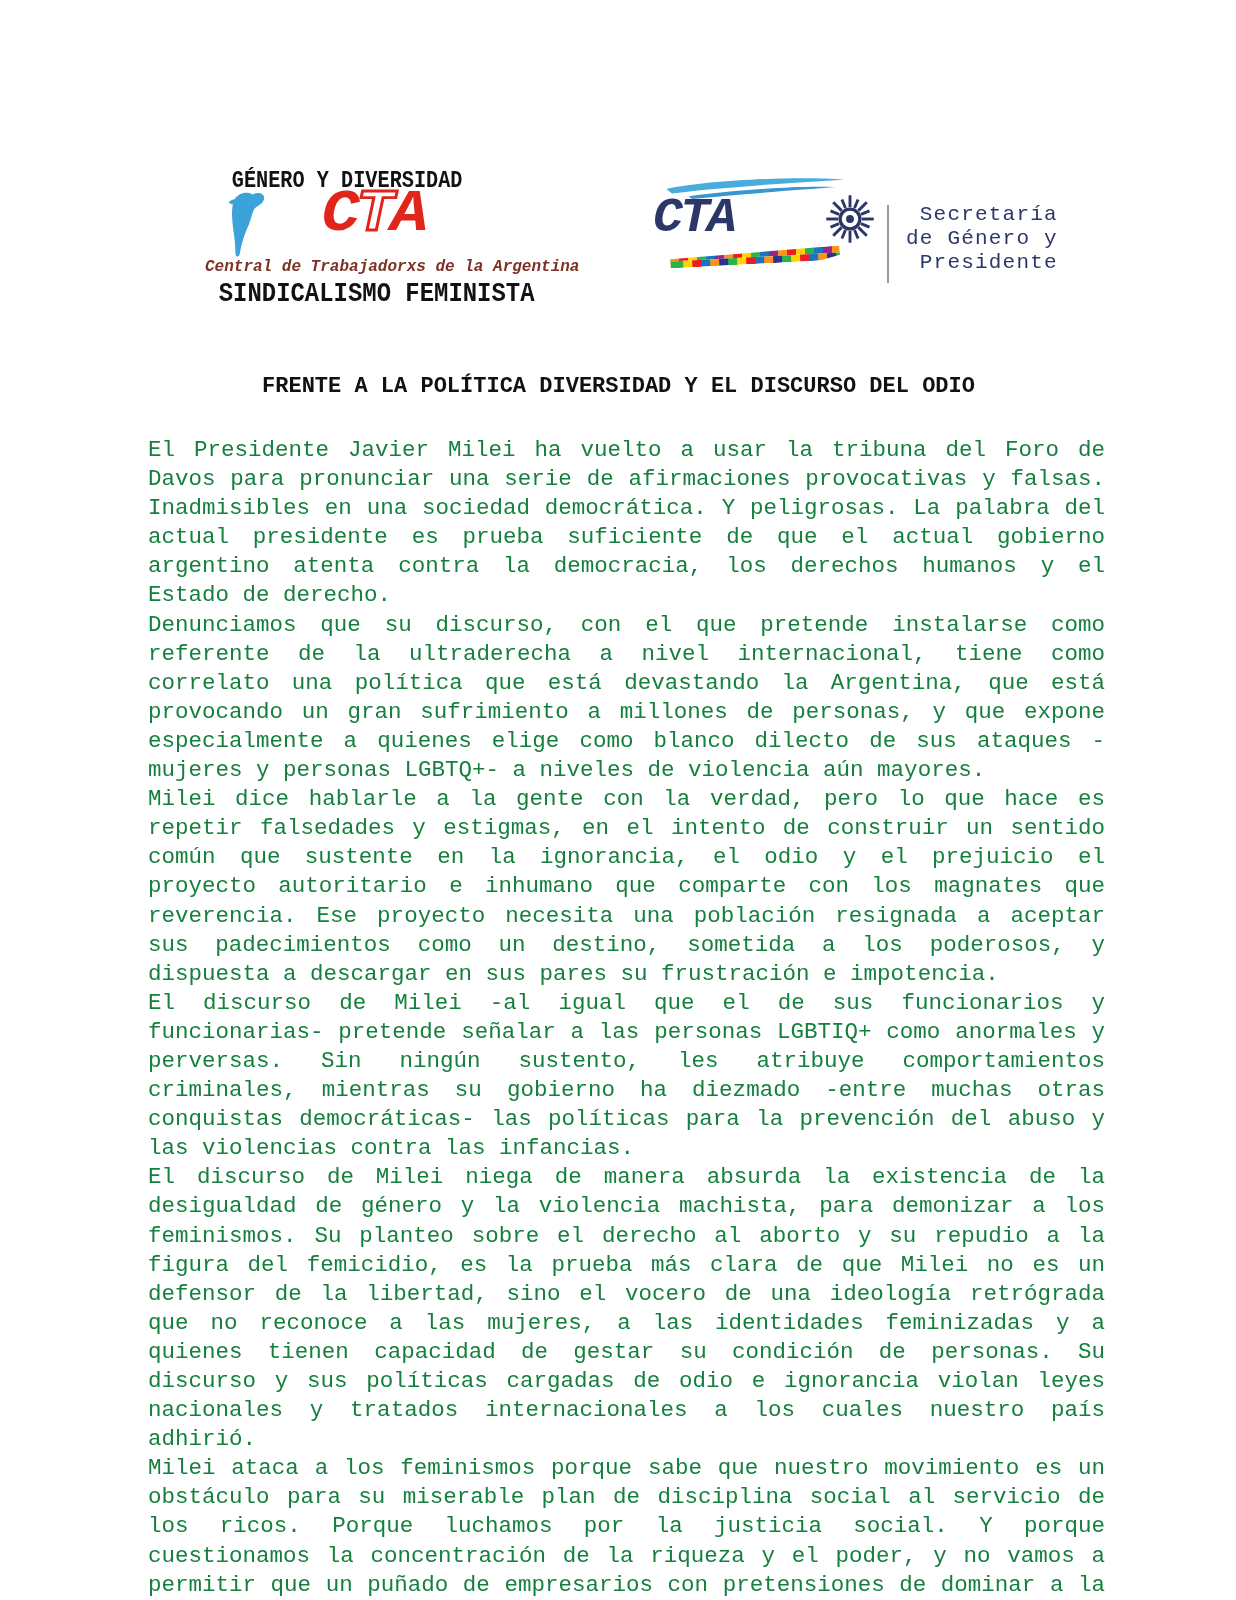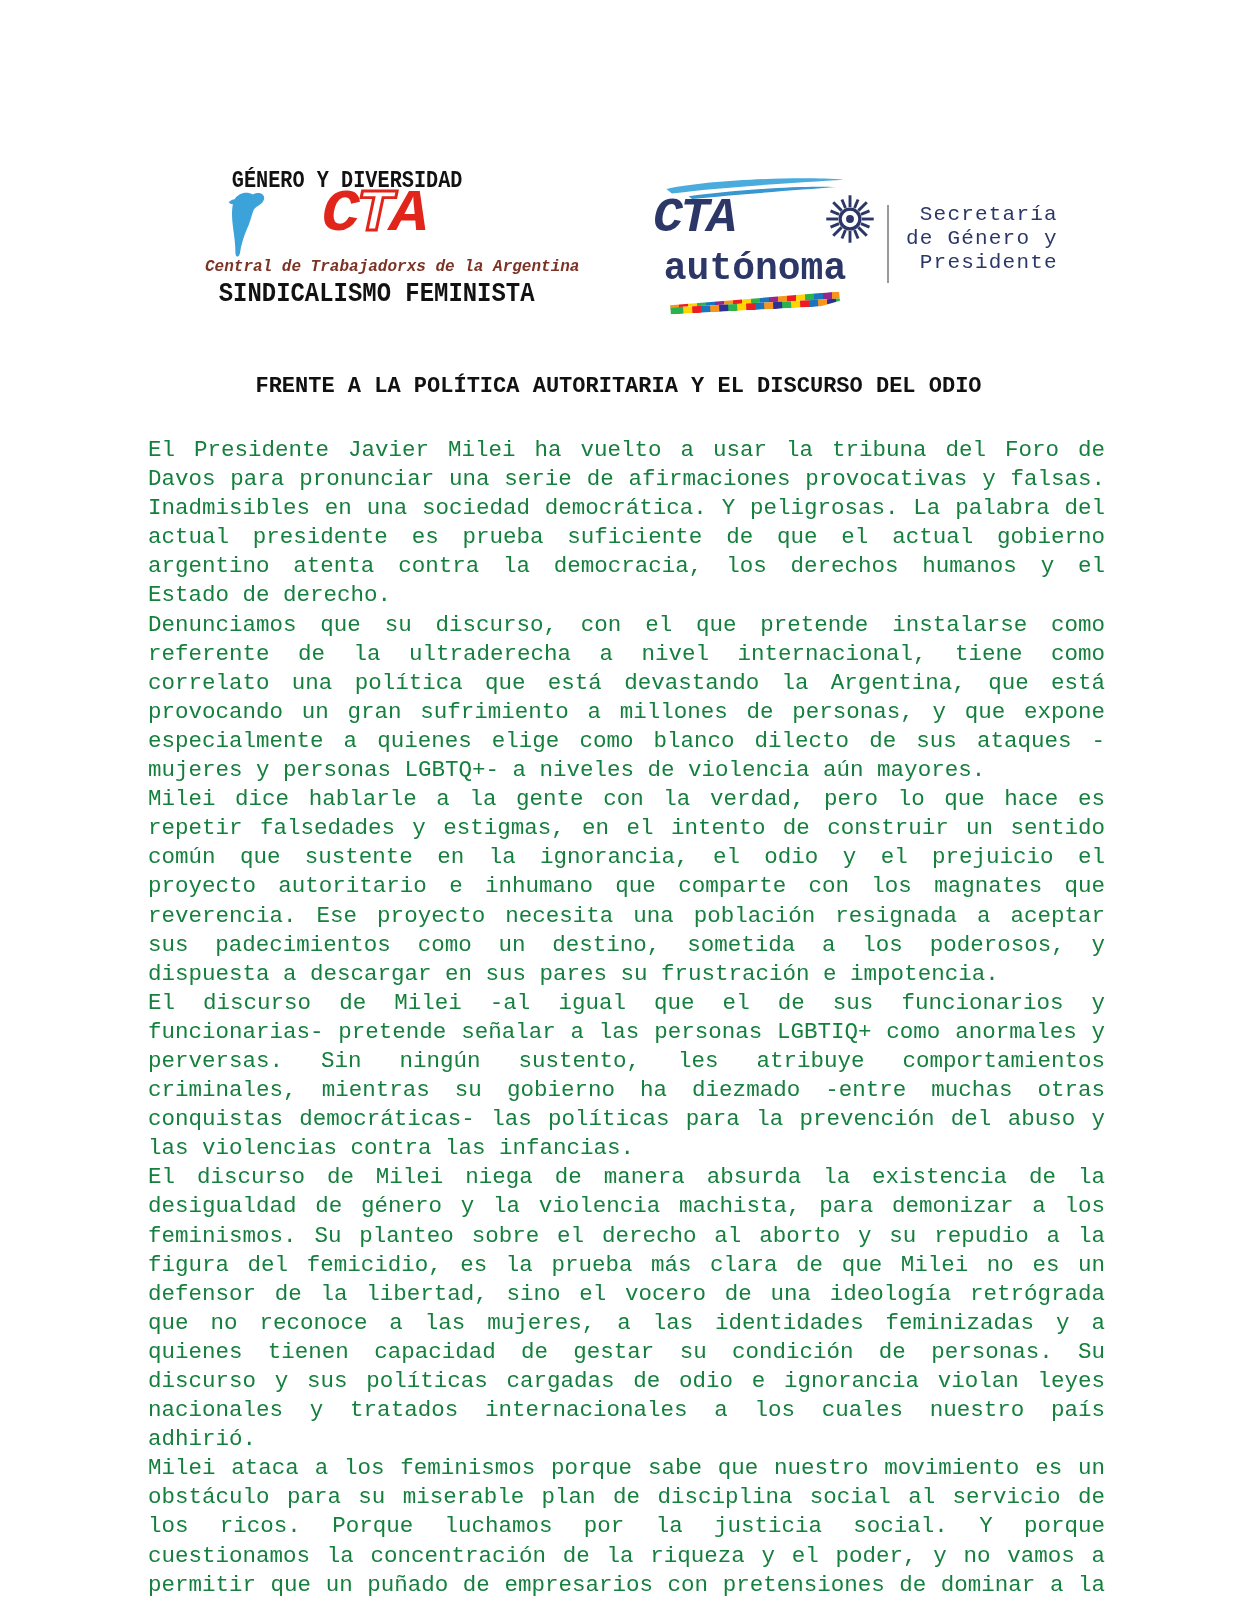--- a/index.html
+++ b/index.html
@@ -143,36 +143,35 @@
           <line x1="0" y1="-9" x2="0" y2="-16" transform="rotate(247.5)"></line>
           <line x1="0" y1="-9" x2="0" y2="-18" transform="rotate(270)"></line>
           <line x1="0" y1="-9" x2="0" y2="-16" transform="rotate(292.5)"></line>
           <line x1="0" y1="-9" x2="0" y2="-18" transform="rotate(315)"></line>
           <line x1="0" y1="-9" x2="0" y2="-16" transform="rotate(337.5)"></line>
         </g>
         <circle cx="0" cy="0" r="7.5" fill="none" stroke="#2c3768" stroke-width="2.5"></circle>
         <circle cx="0" cy="0" r="3" fill="#2c3768"></circle>
       </svg>
     </div>
-    <div class="rl-name">autónoma</div>
     <div class="stripe-icon">
       <div class="row r1"></div>
       <div class="row r2"></div>
     </div>
   </div>
 
   <div class="logo-divider"></div>
 
   <div class="secretaria">
     <div>Secretaría</div>
     <div>de Género y</div>
     <div>Presidente</div>
   </div>
 
-  <div class="doc-title">FRENTE A LA POLÍTICA AUTORITARIA Y EL DISCURSO DEL ODIO</div>
+  <div class="doc-title">FRENTE A LA POLÍTICA DIVERSIDAD Y EL DISCURSO DEL ODIO</div>
 
   <div class="doc-body">
     <p>El Presidente Javier Milei ha vuelto a usar la tribuna del Foro de Davos para pronunciar una serie de afirmaciones provocativas y falsas. Inadmisibles en una sociedad democrática. Y peligrosas. La palabra del actual presidente es prueba suficiente de que el actual gobierno argentino atenta contra la democracia, los derechos humanos y el Estado de derecho.</p>
     <p>Denunciamos que su discurso, con el que pretende instalarse como referente de la ultraderecha a nivel internacional, tiene como correlato una política que está devastando la Argentina, que está provocando un gran sufrimiento a millones de personas, y que expone especialmente a quienes elige como blanco dilecto de sus ataques -mujeres y personas LGBTQ+- a niveles de violencia aún mayores.</p>
     <p>Milei dice hablarle a la gente con la verdad, pero lo que hace es repetir falsedades y estigmas, en el intento de construir un sentido común que sustente en la ignorancia, el odio y el prejuicio el proyecto autoritario e inhumano que comparte con los magnates que reverencia. Ese proyecto necesita una población resignada a aceptar sus padecimientos como un destino, sometida a los poderosos, y dispuesta a descargar en sus pares su frustración e impotencia.</p>
     <p>El discurso de Milei -al igual que el de sus funcionarios y funcionarias- pretende señalar a las personas LGBTIQ+ como anormales y perversas. Sin ningún sustento, les atribuye comportamientos criminales, mientras su gobierno ha diezmado -entre muchas otras conquistas democráticas- las políticas para la prevención del abuso y las violencias contra las infancias.</p>
     <p>El discurso de Milei niega de manera absurda la existencia de la desigualdad de género y la violencia machista, para demonizar a los feminismos. Su planteo sobre el derecho al aborto y su repudio a la figura del femicidio, es la prueba más clara de que Milei no es un defensor de la libertad, sino el vocero de una ideología retrógrada que no reconoce a las mujeres, a las identidades feminizadas y a quienes tienen capacidad de gestar su condición de personas. Su discurso y sus políticas cargadas de odio e ignorancia violan leyes nacionales y tratados internacionales a los cuales nuestro país adhirió.</p>
     <p>Milei ataca a los feminismos porque sabe que nuestro movimiento es un obstáculo para su miserable plan de disciplina social al servicio de los ricos. Porque luchamos por la justicia social. Y porque cuestionamos la concentración de la riqueza y el poder, y no vamos a permitir que un puñado de empresarios con pretensiones de dominar a la humanidad conviertan este mundo, y nuestro país, en una jungla salvaje y despiadada.</p>
   </div>
 

